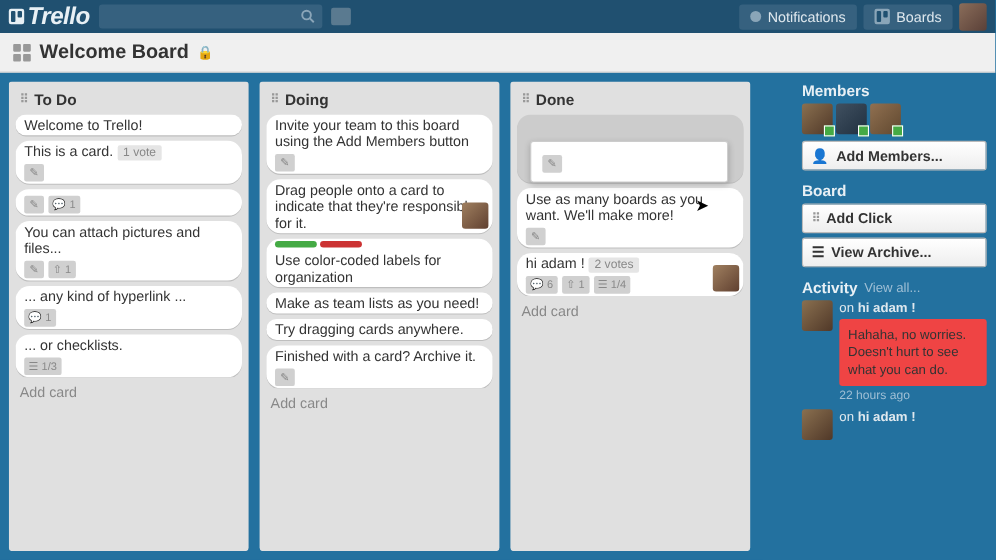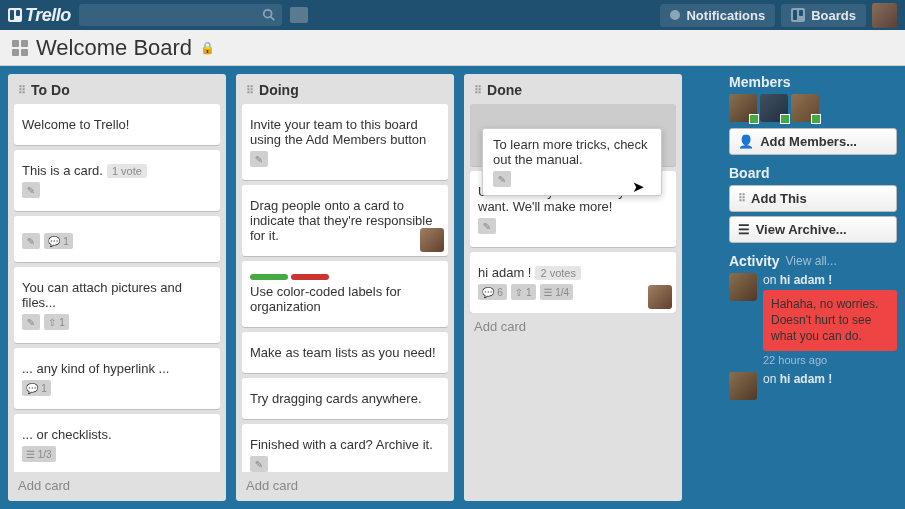--- a/index.html
+++ b/index.html
@@ -1,41 +1,41 @@
 <!DOCTYPE html>
 <html><head>
 <meta charset="utf-8">
 <style>
 *{margin:0;padding:0;box-sizing:border-box;font-family:"Helvetica Neue",Arial,sans-serif}
 body{background:#23719f;width:905px;height:509px;overflow:hidden}
 .top-bar{background:#205070;height:30px;display:flex;align-items:center;padding:0 8px;gap:8px}
-.logo{color:#e8f0f5;font-size:18px;font-weight:bold;font-style:italic;letter-spacing:-0.5px;display:flex;align-items:center;gap:3px}
+.logo{color:#e8f0f5;font-size:22px;font-weight:bold;font-style:italic;letter-spacing:-0.5px;display:flex;align-items:center;gap:3px}
 .logo-icon{width:14px;height:14px;background:#e8f0f5;border-radius:2px;position:relative}
 .logo-icon::before,.logo-icon::after{content:"";position:absolute;background:#205070;border-radius:1px;top:2px;width:4px}
 .logo-icon::before{left:2px;height:10px}
 .logo-icon::after{right:2px;height:6px}
 .search-box{flex:0 0 200px;height:22px;background:#36617f;border-radius:3px;display:flex;align-items:center;padding:0 6px}
 .search-input{flex:1;background:none;border:none;color:#fff;outline:none}
 .search-icon{color:#8aa5b8;font-size:14px}
 .book-icon{width:18px;height:16px;background:#5a7a90;border-radius:2px;position:relative}
 .top-right{margin-left:auto;display:flex;gap:6px;align-items:center}
-.top-btn{background:#36617f;color:#dfe8ee;padding:4px 10px;border-radius:3px;font-size:13px;font-weight:bold;display:flex;align-items:center;gap:6px;cursor:pointer}
+.top-btn{background:#36617f;color:#dfe8ee;padding:4px 10px;border-radius:3px;font-size:13px;font-weight:normal;display:flex;align-items:center;gap:6px;cursor:pointer}
 .avatar-sm{width:25px;height:25px;background:linear-gradient(135deg,#8a6d5a,#5a4038);border-radius:3px}
 .board-header{background:#f0f0f0;height:36px;display:flex;align-items:center;padding:0 12px;gap:8px;border-bottom:1px solid #d0d0d0}
 .board-icon{width:16px;height:16px;display:grid;grid-template-columns:1fr 1fr;gap:2px}
 .board-icon span{background:#999;border-radius:1px}
-.board-title{font-size:22px;font-weight:normal;color:#333}
+.board-title{font-size:18px;font-weight:bold;color:#333}
 .lock-icon{color:#c08020;font-size:12px}
 .board-body{display:flex;padding:8px 8px;gap:8px;height:calc(100% - 66px);overflow:hidden}
 .lists{display:flex;gap:10px;flex:1;overflow-x:auto}
 .list{background:#e0e0e0;border-radius:3px;width:218px;flex-shrink:0;padding:6px;display:flex;flex-direction:column}
 .list-header{display:flex;align-items:center;gap:6px;padding:2px 4px 6px;font-weight:bold;font-size:14px;color:#333}
 .grip{color:#999;font-size:11px;letter-spacing:-1px}
 .cards{display:flex;flex-direction:column;gap:5px;overflow-y:auto}
-.card{background:#fff;border-radius:3px;padding:13px 8px;font-size:13px;color:#333;box-shadow:0 1px 0 rgba(0,0,0,0.15);position:relative}
+.card{background:#fff;border-radius:13px;padding:2px 8px;font-size:13px;color:#333;box-shadow:0 1px 0 rgba(0,0,0,0.15);position:relative}
 .card.placeholder{background:#ccc;height:62px}
 .vote-badge{background:#e5e5e5;color:#888;font-size:11px;padding:1px 5px;border-radius:2px;margin-left:4px}
 .card-icons{display:flex;gap:4px;margin-top:4px;align-items:center}
 .ic{background:#d0d0d0;color:#888;width:18px;height:16px;border-radius:2px;display:inline-flex;align-items:center;justify-content:center;font-size:10px}
 .ic-wide{width:auto;padding:0 4px;gap:2px}
 .labels{display:flex;gap:3px;margin-bottom:4px}
 .label{height:6px;width:38px;border-radius:3px}
 .card-avatar{width:24px;height:24px;border-radius:3px;position:absolute;right:4px;bottom:4px;background:linear-gradient(135deg,#a08060,#604030)}
 .add-card{color:#888;font-size:13px;padding:6px 4px 2px;cursor:pointer}
 .tooltip{position:absolute;background:#fff;border:1px solid #ccc;border-radius:3px;padding:8px 10px;font-size:13px;color:#333;box-shadow:0 2px 6px rgba(0,0,0,0.2);z-index:100;left:482px;top:128px;width:180px}
@@ -180,21 +180,21 @@
       </div>
       <div class="side-btn">
         <span>👤</span>
         <span>Add Members...</span>
       </div>
     </div>
     <div class="side-section">
       <div class="side-title">Board</div>
       <div class="side-btn">
         <span class="grip">⠿</span>
-        <span>Add This</span>
+        <span>Add Click</span>
       </div>
       <div class="side-btn">
         <span>☰</span>
         <span>View Archive...</span>
       </div>
     </div>
     <div class="side-section">
       <div class="side-title">
         <span>Activity</span>
         <a>View all...</a>
@@ -213,16 +213,15 @@
             <div class="act-body">
               <div class="act-ref"><span>on </span><b>hi adam !</b></div>
             </div>
           </div>
         </div>
     </div>
   </div>
 </div>
 
 <div class="tooltip">
-  <div>To learn more tricks, check out the manual.</div>
   <span class="ic">✎</span>
 </div>
 <div class="cursor">➤</div>
 
 </body></html>

